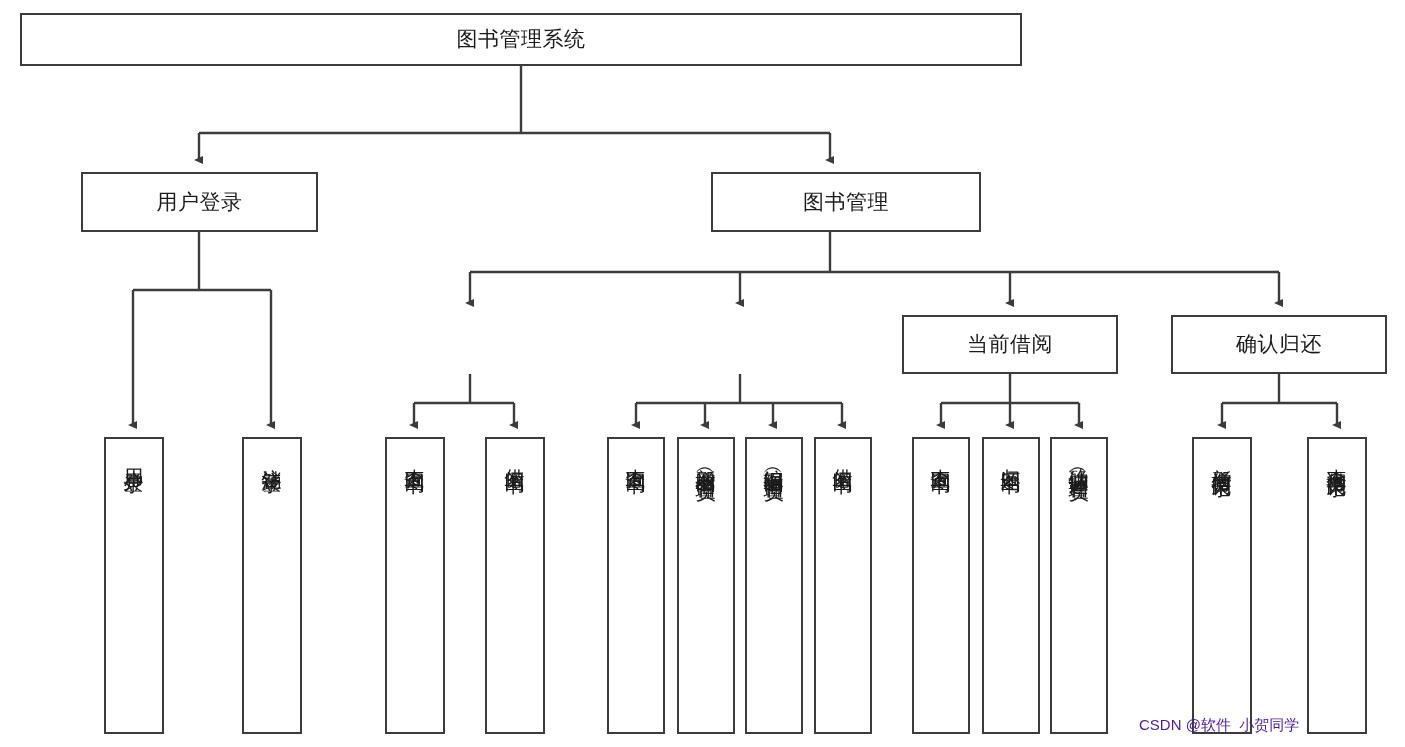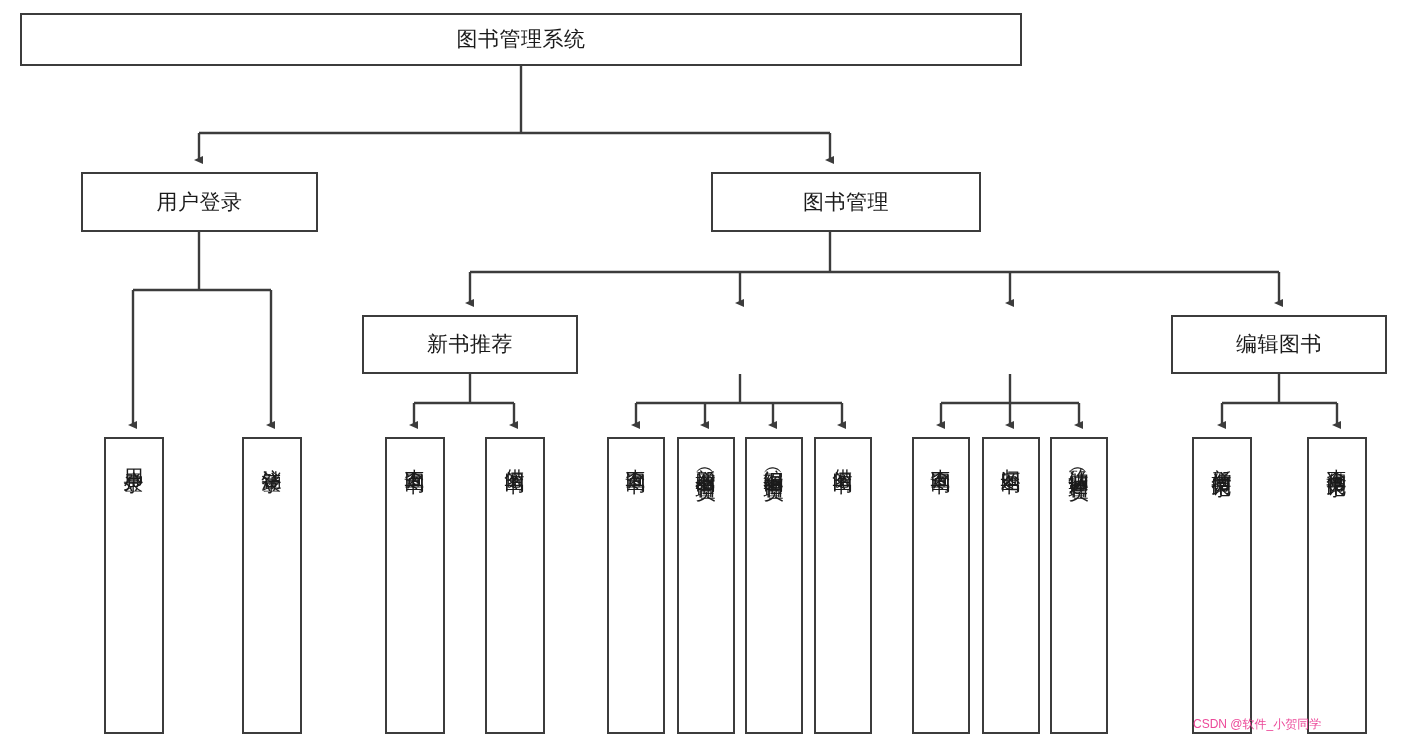--- a/index.html
+++ b/index.html
@@ -55,24 +55,24 @@
     justify-content: center;
     padding-top: 14px;
   }
   .node.root .label,
   .node.l2 .label,
   .node.l3 .label {
     font-size: 21px;
   }
   #watermark {
     position: absolute;
-    left: 1193px;
+    left: 1139px;
     top: 716px;
-    font-size: 12px;
-    color: #ec4899;
+    font-size: 15px;
+    color: #4c1d95;
     white-space: nowrap;
     z-index: 5;
     font-family: "Liberation Sans", "DejaVu Sans", sans-serif;
   }
 </style>
 </head>
 <body>
 
 <div id="canvas">
 
@@ -131,25 +131,25 @@
     <span class="label">图书管理系统</span>
   </div>
 
   <div class="node l2" style="left:81px; top:172px; width:237px; height:60px;">
     <span class="label">用户登录</span>
   </div>
   <div class="node l2" style="left:711px; top:172px; width:270px; height:60px;">
     <span class="label">图书管理</span>
   </div>
 
-  <div class="node l3" style="left:362px; top:315px; width:216px; height:59px;">
-    <span class="label">新书推荐</span>
+  <div class="node l3" style="left:902px; top:315px; width:216px; height:59px;">
+    <span class="label">当前借阅</span>
   </div>
   <div class="node l3" style="left:1171px; top:315px; width:216px; height:59px;">
-    <span class="label">编辑图书</span>
+    <span class="label">确认归还</span>
   </div>
 
   <div class="node leaf" style="left:104px; top:437px; width:60px; height:297px;">
     <span class="label">用户登录</span>
   </div>
   <div class="node leaf" style="left:242px; top:437px; width:60px; height:297px;">
     <span class="label">注销登录</span>
   </div>
 
   <div class="node leaf" style="left:385px; top:437px; width:60px; height:297px;">

